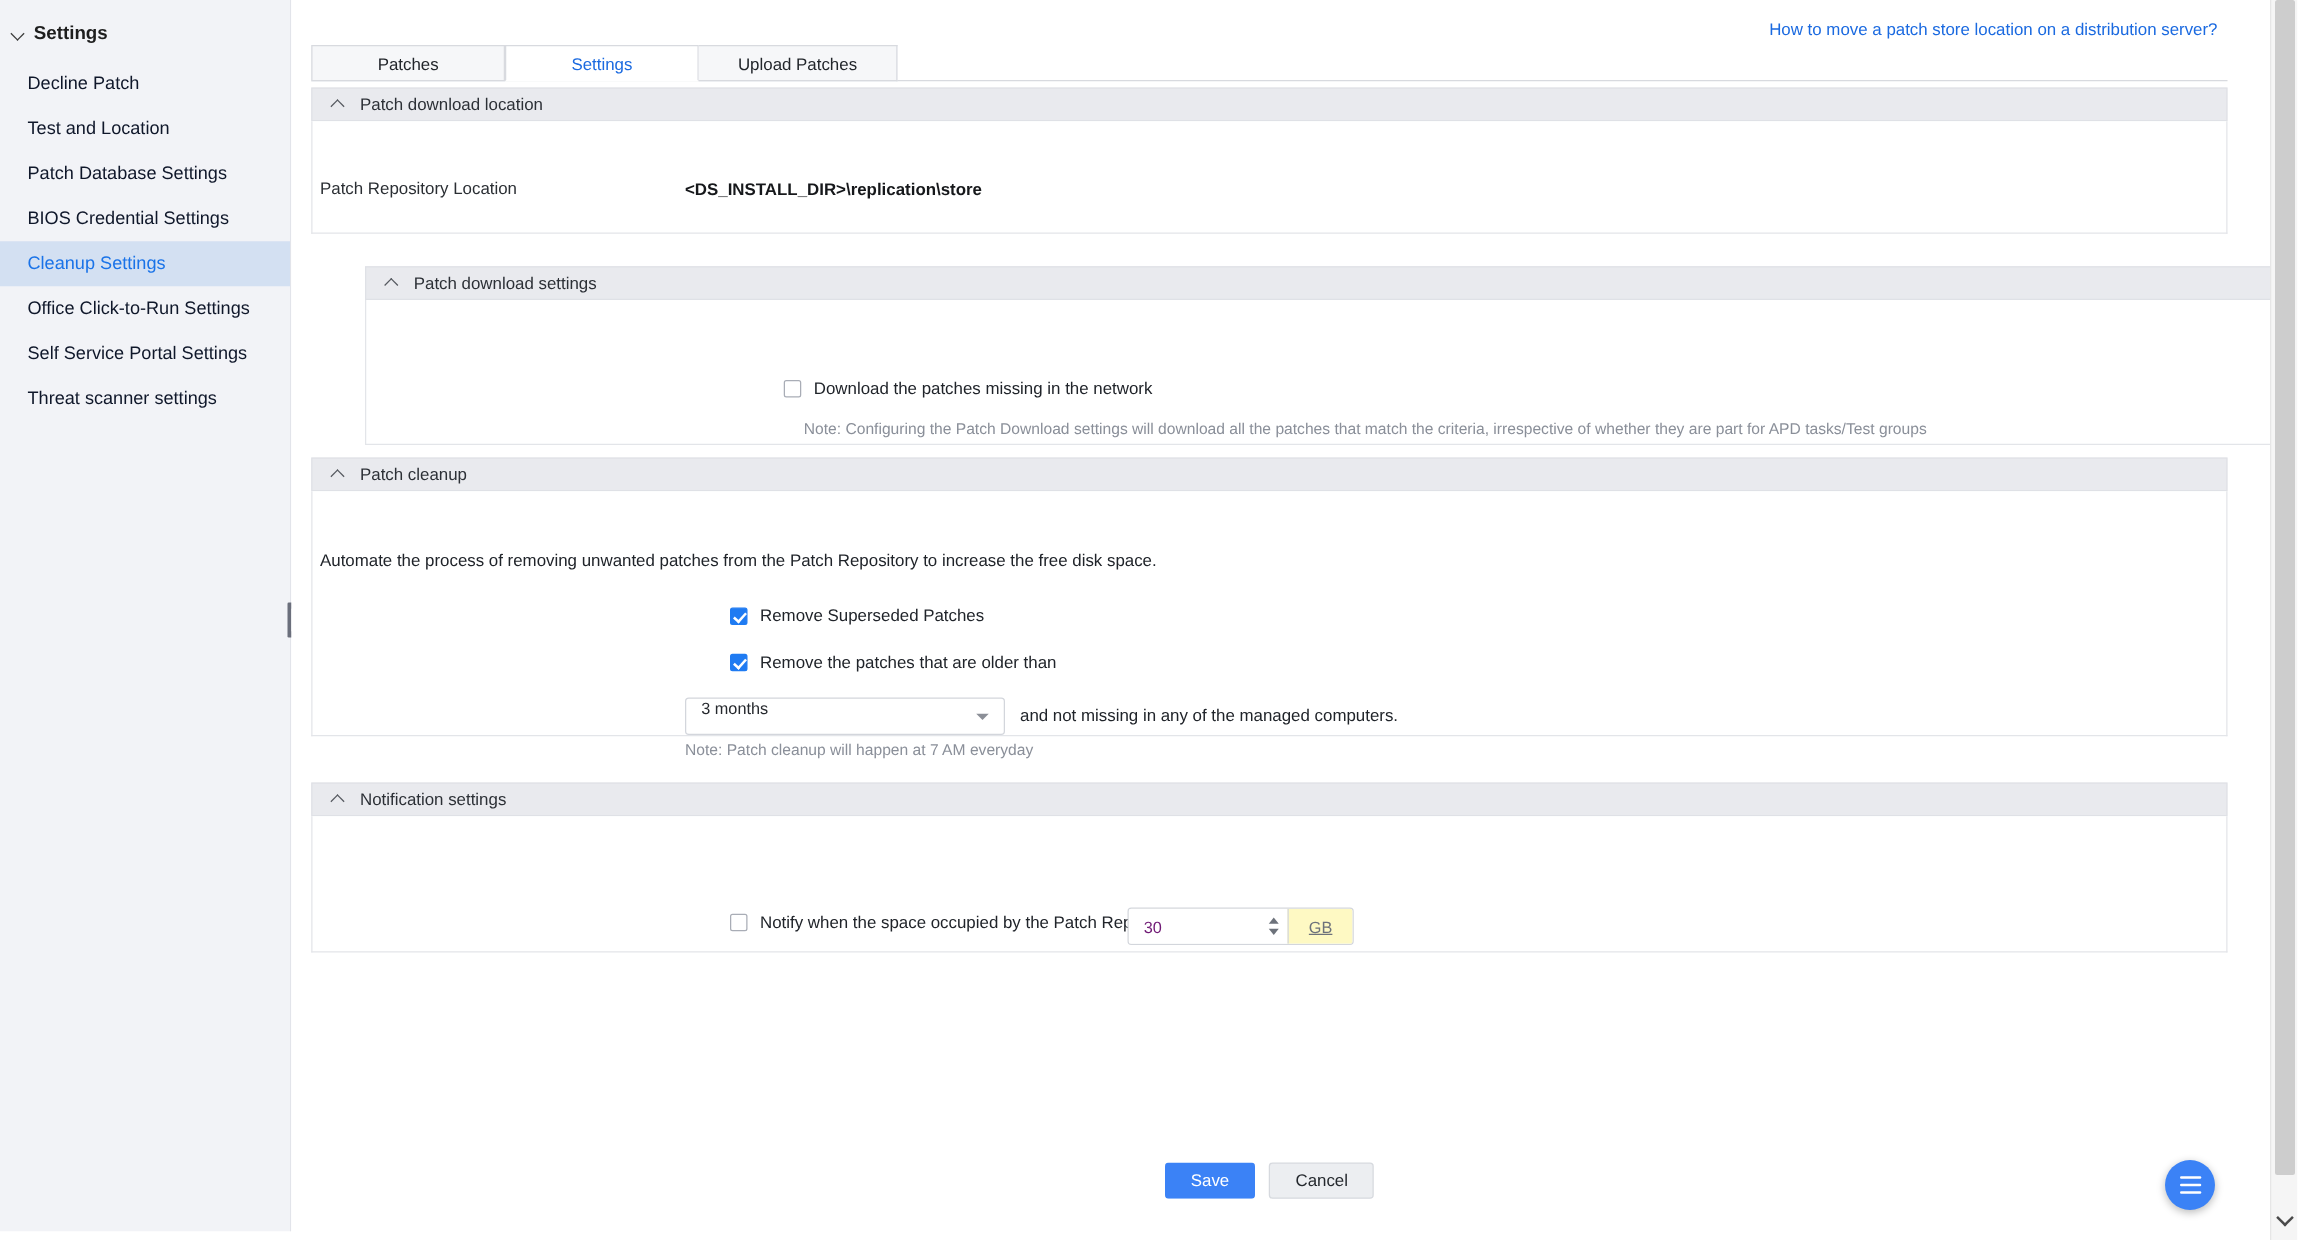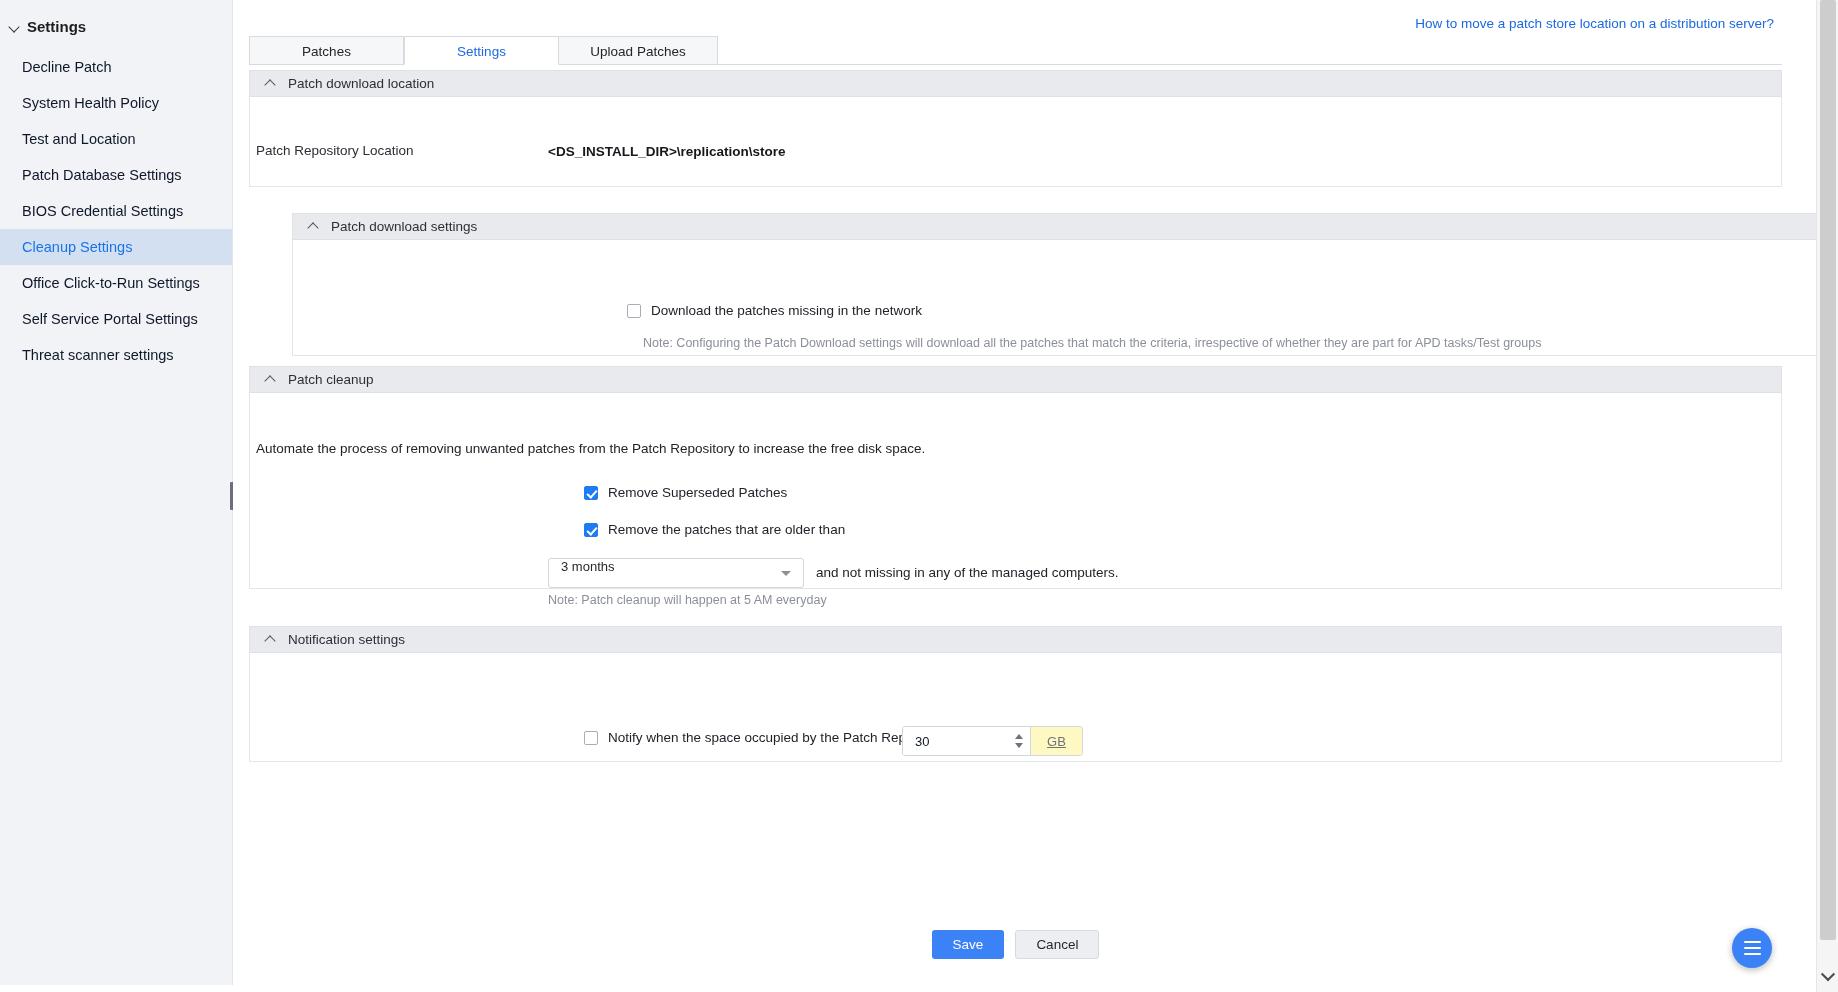--- a/index.html
+++ b/index.html
@@ -196,21 +196,21 @@
   
   .s4 { top: 626px; }
   .s4 .sec-body { height: 109px; position: relative; }
   .spin-wrap {
     position:absolute; left: 652px; top: 73px;
     height: 30px; display:flex; border:1px solid #d3d6dc; border-radius:3px; overflow:hidden;
     background:#fff;
   }
   .spin-field {
     width: 105px; height: 28px; display:flex; align-items:center;
-    padding-left: 12px; font-size: 13px; color:#0f172a; background:#fff;
+    padding-left: 12px; font-size: 13px; color:#701a75; background:#fff;
   }
   .spin-btns {
     width: 22px; display:flex; flex-direction:column; align-items:center; justify-content:center;
     background:#fff; cursor:pointer; gap:4px;
   }
   .spin-btns .up, .spin-btns .dn {
     width:0;height:0;border-left:4px solid transparent;border-right:4px solid transparent;
   }
   .spin-btns .up { border-bottom:5px solid #6d727b; }
   .spin-btns .dn { border-top:5px solid #6d727b; }
@@ -247,21 +247,20 @@
 <body>
 
 <div class="app">
 
   <nav class="sidebar">
     <div class="sidebar-header">
       <span class="chev-down"></span>
       <span>Settings</span>
     </div>
     <div class="sidebar-item">Decline Patch</div>
-    <div class="sidebar-item">System Health Policy</div>
     <div class="sidebar-item">Test and Location</div>
     <div class="sidebar-item">Patch Database Settings</div>
     <div class="sidebar-item">BIOS Credential Settings</div>
     <div class="sidebar-item active">Cleanup Settings</div>
     <div class="sidebar-item">Office Click-to-Run Settings</div>
     <div class="sidebar-item">Self Service Portal Settings</div>
     <div class="sidebar-item">Threat scanner settings</div>
   </nav>
 
   <div class="splitter">
@@ -319,21 +318,21 @@
         <div class="cb-row" style="left:298px; top:129px;">
           <span class="cbx on"></span>
           <span class="cb-label">Remove the patches that are older than</span>
         </div>
 
         <div class="select">
           <span>3 months</span>
           <span class="arrow"></span>
         </div>
         <div class="select-after">and not missing in any of the managed computers.</div>
-        <div class="note" style="left:298px; top:200px;">Note: Patch cleanup will happen at 5 AM everyday</div>
+        <div class="note" style="left:298px; top:200px;">Note: Patch cleanup will happen at 7 AM everyday</div>
       </div>
     </section>
 
     <section class="panel s4">
       <div class="sec-head">
         <span class="caret-up"></span>
         <span>Notification settings</span>
       </div>
       <div class="sec-body">
         <div class="cb-row" style="left:298px; top:77px;">

